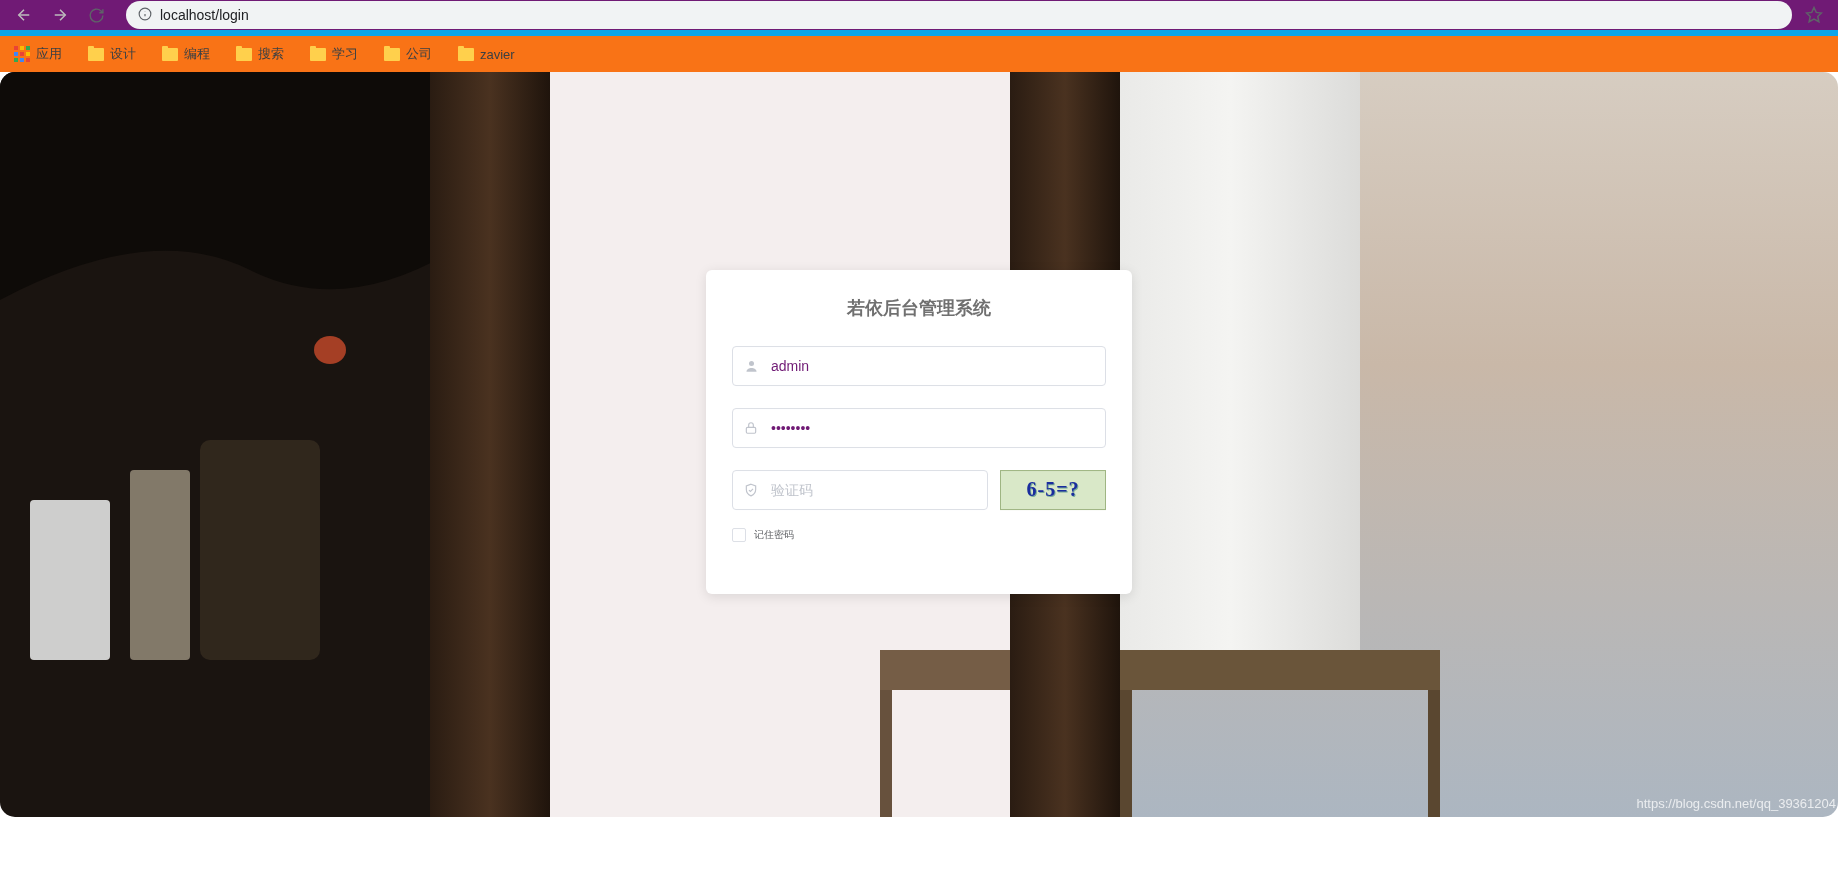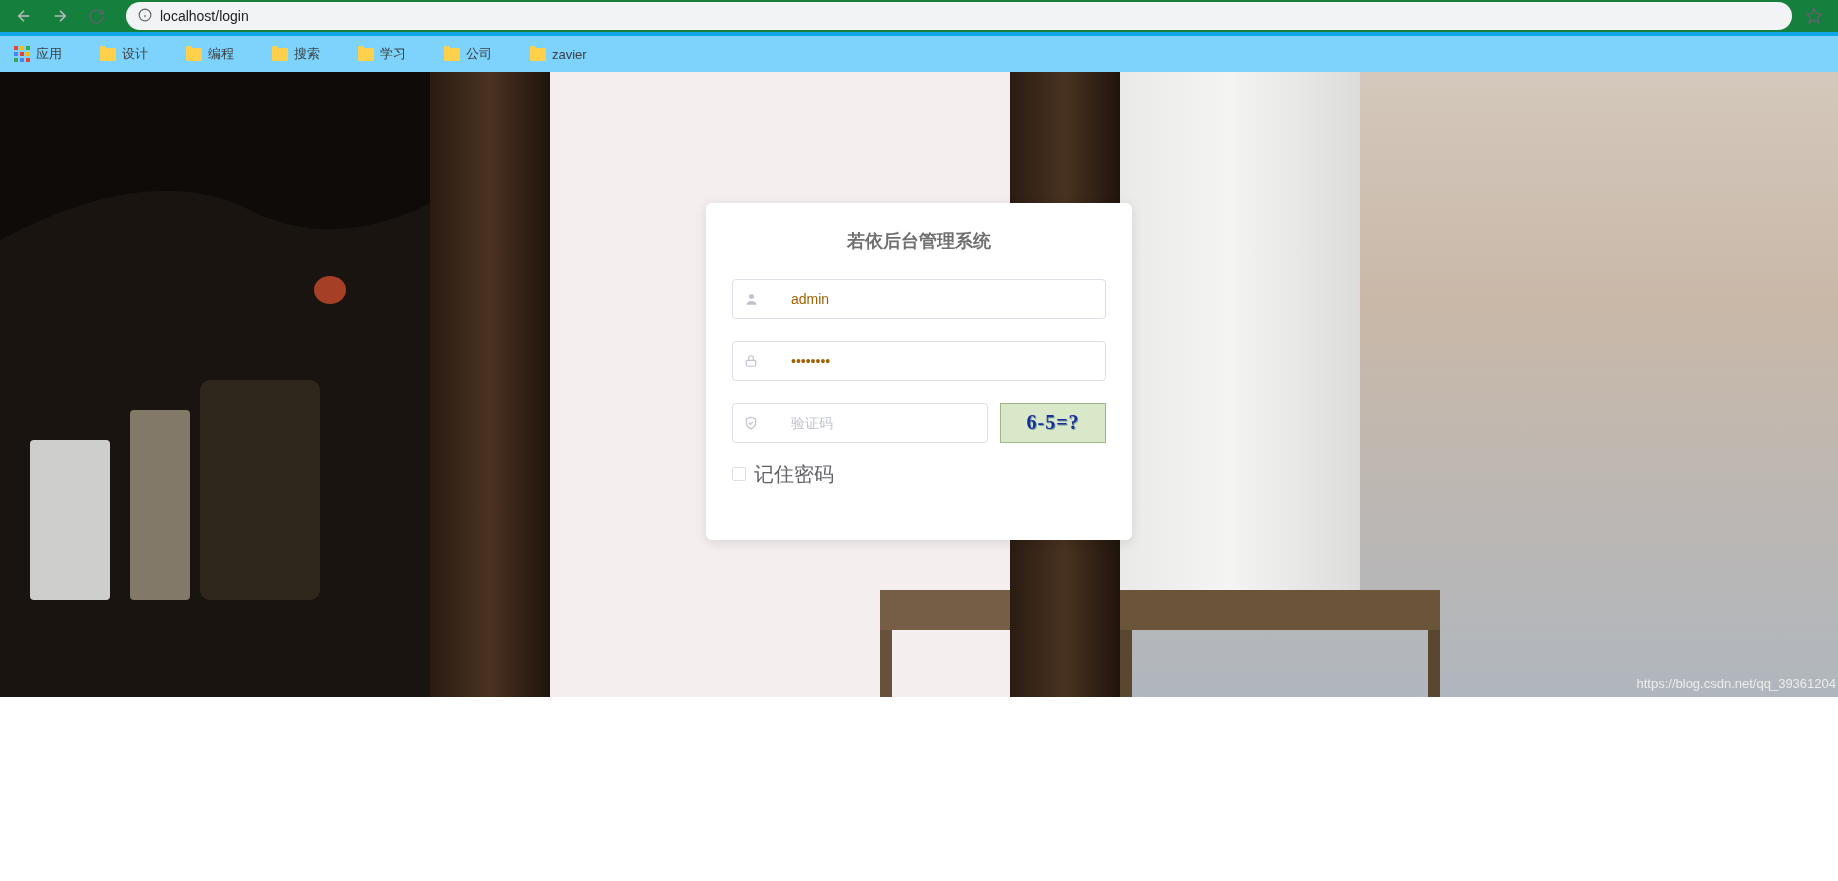--- a/index.html
+++ b/index.html
@@ -1,53 +1,53 @@
 <!DOCTYPE html>
 <html><head>
   <meta charset="utf-8">
   <style>
     * { margin: 0; padding: 0; box-sizing: border-box; font-family: -apple-system, BlinkMacSystemFont, "Segoe UI", "Microsoft YaHei", sans-serif; }
     body { width: 1838px; height: 881px; overflow: hidden; background: #fff; }
 
     
-    .browser-toolbar { height: 36px; display: flex; align-items: center; padding: 0 10px; gap: 8px; background: #15803d; border-bottom: 4px solid #0ea5e9; }
+    .browser-toolbar { height: 36px; display: flex; align-items: center; padding: 0 10px; gap: 8px; background: #701a75; border-bottom: 6px solid #0ea5e9; }
     .nav-btn { width: 28px; height: 28px; display: flex; align-items: center; justify-content: center; color: #5f6368; cursor: pointer; border-radius: 50%; }
     .nav-btn.disabled { color: #bdbdbd; }
     .addr-wrap { flex: 1; display: flex; align-items: center; height: 28px; background: #f1f3f4; border-radius: 14px; padding: 0 12px; gap: 8px; margin-left: 8px; }
     .addr-icon { color: #5f6368; font-size: 13px; }
     .addr-text { font-size: 14px; color: #202124; }
     .star-btn { width: 28px; height: 28px; display: flex; align-items: center; justify-content: center; color: #5f6368; cursor: pointer; }
 
     
-    .bookmarks-bar { height: 36px; display: flex; align-items: center; padding: 0 10px; gap: 30px; background: #7dd3fc; }
+    .bookmarks-bar { height: 36px; display: flex; align-items: center; padding: 0 10px; gap: 18px; background: #f97316; }
     .bm-item { display: flex; align-items: center; gap: 6px; font-size: 13px; color: #3c4043; cursor: pointer; padding: 4px 4px; }
     .apps-icon { width: 16px; height: 16px; display: grid; grid-template-columns: repeat(3,4px); grid-template-rows: repeat(3,4px); gap: 2px; }
     .apps-icon span:nth-child(1){background:#ea4335;} .apps-icon span:nth-child(2){background:#fbbc04;} .apps-icon span:nth-child(3){background:#34a853;}
     .apps-icon span:nth-child(4){background:#4285f4;} .apps-icon span:nth-child(5){background:#ea4335;} .apps-icon span:nth-child(6){background:#fbbc04;}
     .apps-icon span:nth-child(7){background:#34a853;} .apps-icon span:nth-child(8){background:#4285f4;} .apps-icon span:nth-child(9){background:#ea4335;}
     .folder-icon { width: 16px; height: 13px; background: #ffd04c; border-radius: 1px; position: relative; }
     .folder-icon::before { content:''; position:absolute; top:-2px; left:0; width:6px; height:3px; background:#ffd04c; border-radius:1px 1px 0 0; }
 
     
-    .page-bg { position: relative; height: 625px; overflow: hidden; }
+    .page-bg { position: relative; height: 745px; overflow: hidden; border-radius: 15px; }
     .bg-svg { position:absolute; inset:0; width:100%; height:100%; }
 
     
     .login-card { position: absolute; left: 50%; top: 50%; transform: translate(-50%, -54%); width: 426px; background: #fff; border-radius: 6px; padding: 26px 26px 30px; box-shadow: 0 2px 12px rgba(0,0,0,0.1); }
     .login-title { text-align: center; font-size: 18px; font-weight: 700; color: #707070; margin-bottom: 26px; }
     .input-row { position: relative; margin-bottom: 22px; }
     .input-row .icon { position: absolute; left: 12px; top: 50%; transform: translateY(-50%); color: #c0c4cc; display:flex; }
-    .text-input { width: 100%; height: 40px; border: 1px solid #dcdfe6; border-radius: 4px; padding: 0 14px 0 58px; font-size: 14px; color: #a16207; outline: none; }
+    .text-input { width: 100%; height: 40px; border: 1px solid #dcdfe6; border-radius: 4px; padding: 0 14px 0 38px; font-size: 14px; color: #701a75; outline: none; }
     .text-input::placeholder { color: #c0c4cc; }
     .captcha-row { display: flex; gap: 12px; align-items: stretch; margin-bottom: 18px; }
     .captcha-row .input-row { flex: 1; margin-bottom: 0; }
     .captcha-img { width: 106px; height: 40px; background: #d9e8c8; border: 1px solid #9fb583; display: flex; align-items: center; justify-content: center; font-family: Georgia, serif; font-weight: 900; font-size: 20px; color: #1a2d9e; letter-spacing: 1px; cursor: pointer; text-shadow: 1px 1px 0 #7a9; }
     .remember-row { display: flex; align-items: center; gap: 8px; margin-bottom: 22px; }
     .checkbox { width: 14px; height: 14px; border: 1px solid #dcdfe6; border-radius: 2px; cursor: pointer; }
-    .remember-label { font-size: 20px; color: #606266; }
+    .remember-label { font-size: 10px; color: #606266; }
     .login-btn { width: 100%; height: 38px; background: #1890ff; color: #fff; border: none; border-radius: 4px; font-size: 14px; cursor: pointer; letter-spacing: 2px; }
 
     .watermark { position: absolute; right: 2px; bottom: 6px; font-size: 13px; color: rgba(255,255,255,0.75); margin-left: 28px; }
   </style>
 </head>
 <body>
 
 <div class="browser-toolbar">
   <div class="nav-btn disabled">
     <svg width="18" height="18" viewBox="0 0 24 24" fill="none" stroke="currentColor" stroke-width="2">

